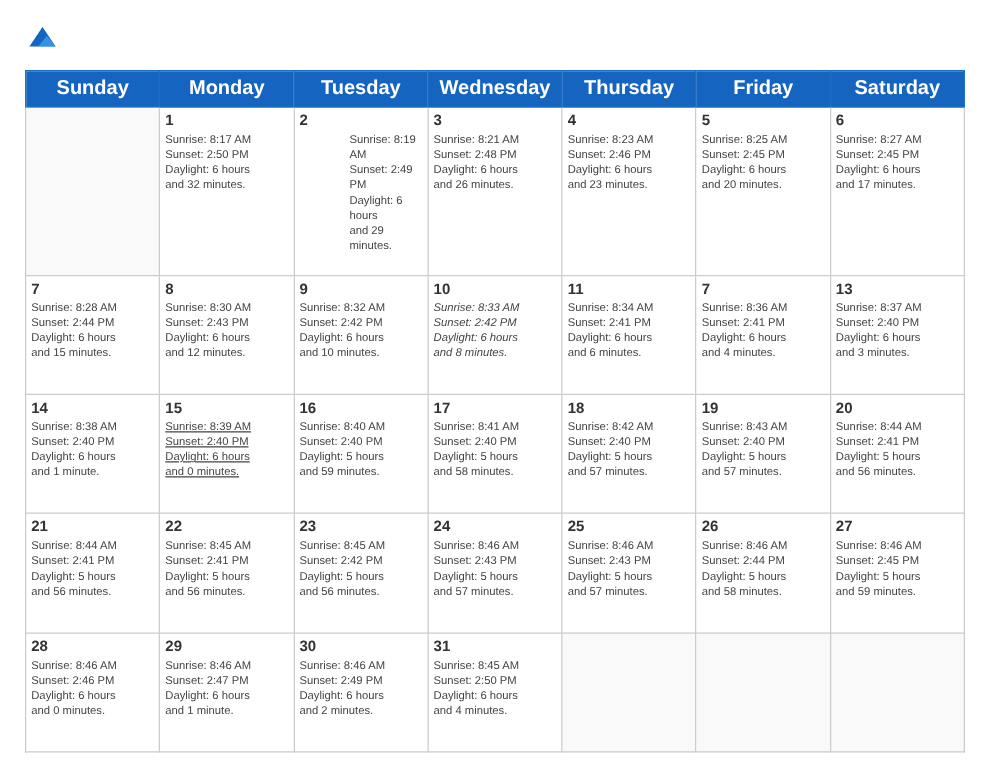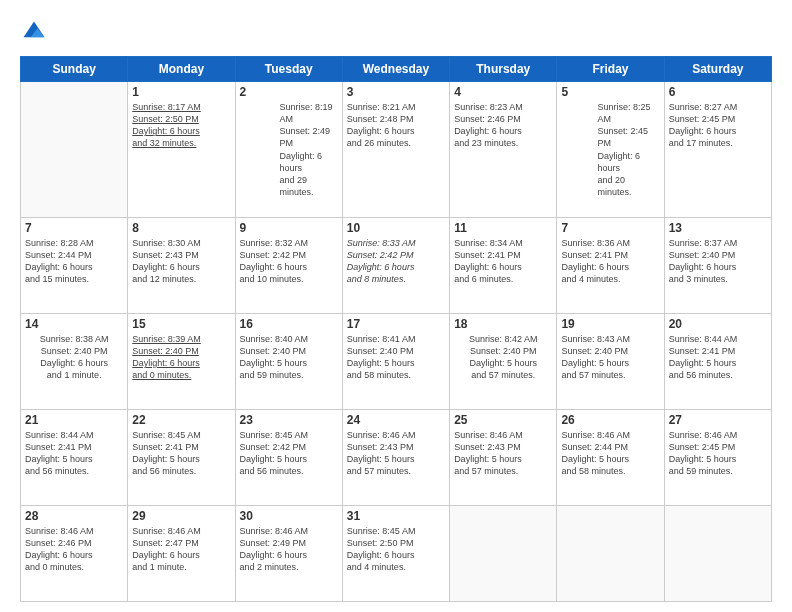--- a/index.html
+++ b/index.html
@@ -55,21 +55,21 @@
     .calendar {
       flex: 1;
       border: 1px solid #ccc;
       border-collapse: collapse;
       width: 100%;
       table-layout: fixed;
     }
     .calendar thead tr th {
       background-color: #1565c0;
       color: #fff;
-      font-size: 12px;
+      font-size: 16px;
       font-weight: bold;
       text-align: center;
       padding: 5px 3px;
       border: 1px solid #1a6fc4;
     }
     .calendar tbody tr td {
       border: 1px solid #ccc;
       vertical-align: top;
       padding: 3px 4px;
       font-size: 9.5px;
@@ -123,21 +123,21 @@
           <th>Thursday</th>
           <th>Friday</th>
           <th>Saturday</th>
         </tr>
     </thead>
     <tbody id="calendar-body">
     <tr>
           <td class="empty"></td>
           <td>
             <span class="day-number">1</span>
-            <div class="day-info" style="white-space: pre-line; text-decoration: underline;">Sunrise: 8:17 AM
+            <div class="day-info" style="white-space: pre-line;">Sunrise: 8:17 AM
 Sunset: 2:50 PM
 Daylight: 6 hours
 and 32 minutes.</div>
           </td>
           <td>
             <span class="day-number">2</span>
             <div class="day-info" style="white-space: pre-line; margin-left: 40px;">Sunrise: 8:19 AM
 Sunset: 2:49 PM
 Daylight: 6 hours
 and 29 minutes.</div>
@@ -151,21 +151,21 @@
           </td>
           <td>
             <span class="day-number">4</span>
             <div class="day-info" style="white-space: pre-line;">Sunrise: 8:23 AM
 Sunset: 2:46 PM
 Daylight: 6 hours
 and 23 minutes.</div>
           </td>
           <td>
             <span class="day-number">5</span>
-            <div class="day-info" style="white-space: pre-line; margin-left: 36px;">Sunrise: 8:25 AM
+            <div class="day-info" style="white-space: pre-line;">Sunrise: 8:25 AM
 Sunset: 2:45 PM
 Daylight: 6 hours
 and 20 minutes.</div>
           </td>
           <td>
             <span class="day-number">6</span>
             <div class="day-info" style="white-space: pre-line;">Sunrise: 8:27 AM
 Sunset: 2:45 PM
 Daylight: 6 hours
 and 17 minutes.</div>
@@ -218,21 +218,21 @@
             <span class="day-number">13</span>
             <div class="day-info" style="white-space: pre-line;">Sunrise: 8:37 AM
 Sunset: 2:40 PM
 Daylight: 6 hours
 and 3 minutes.</div>
           </td>
         </tr>
         <tr>
           <td>
             <span class="day-number">14</span>
-            <div class="day-info" style="white-space: pre-line; text-align: center;">Sunrise: 8:38 AM
+            <div class="day-info" style="white-space: pre-line;">Sunrise: 8:38 AM
 Sunset: 2:40 PM
 Daylight: 6 hours
 and 1 minute.</div>
           </td>
           <td>
             <span class="day-number">15</span>
             <div class="day-info" style="white-space: pre-line; text-decoration: underline;">Sunrise: 8:39 AM
 Sunset: 2:40 PM
 Daylight: 6 hours
 and 0 minutes.</div>
@@ -246,21 +246,21 @@
           </td>
           <td>
             <span class="day-number">17</span>
             <div class="day-info" style="white-space: pre-line;">Sunrise: 8:41 AM
 Sunset: 2:40 PM
 Daylight: 5 hours
 and 58 minutes.</div>
           </td>
           <td>
             <span class="day-number">18</span>
-            <div class="day-info" style="white-space: pre-line; text-align: center;">Sunrise: 8:42 AM
+            <div class="day-info" style="white-space: pre-line;">Sunrise: 8:42 AM
 Sunset: 2:40 PM
 Daylight: 5 hours
 and 57 minutes.</div>
           </td>
           <td>
             <span class="day-number">19</span>
             <div class="day-info" style="white-space: pre-line;">Sunrise: 8:43 AM
 Sunset: 2:40 PM
 Daylight: 5 hours
 and 57 minutes.</div>

